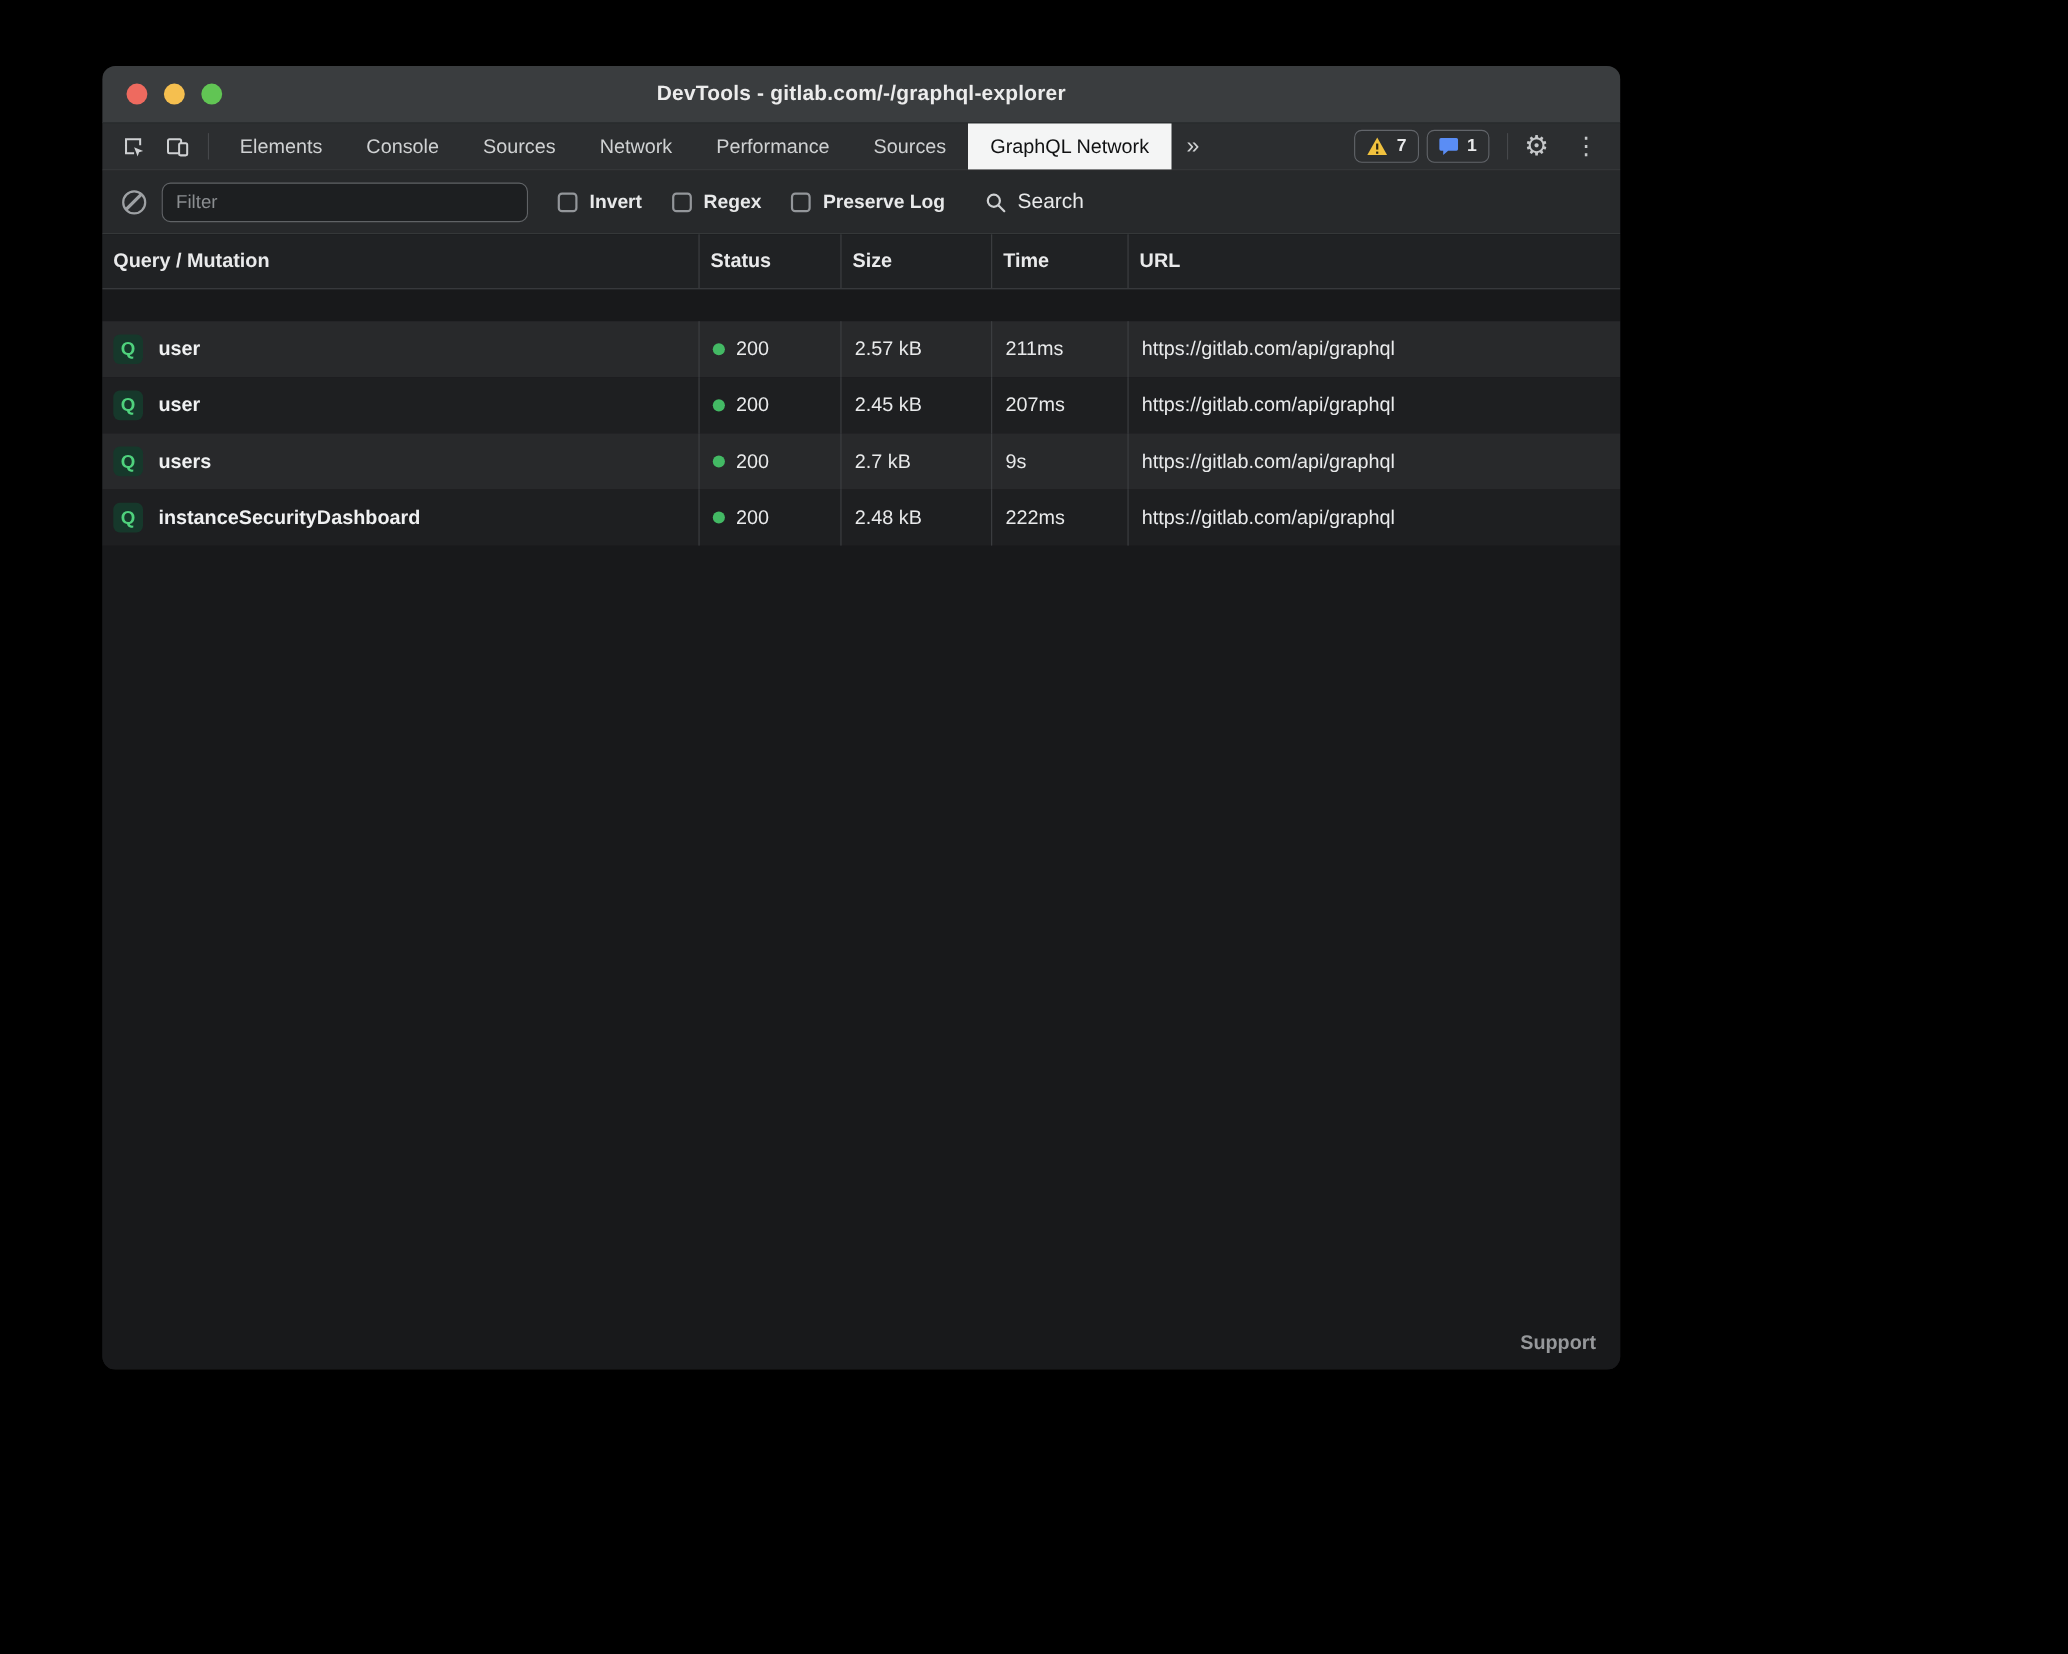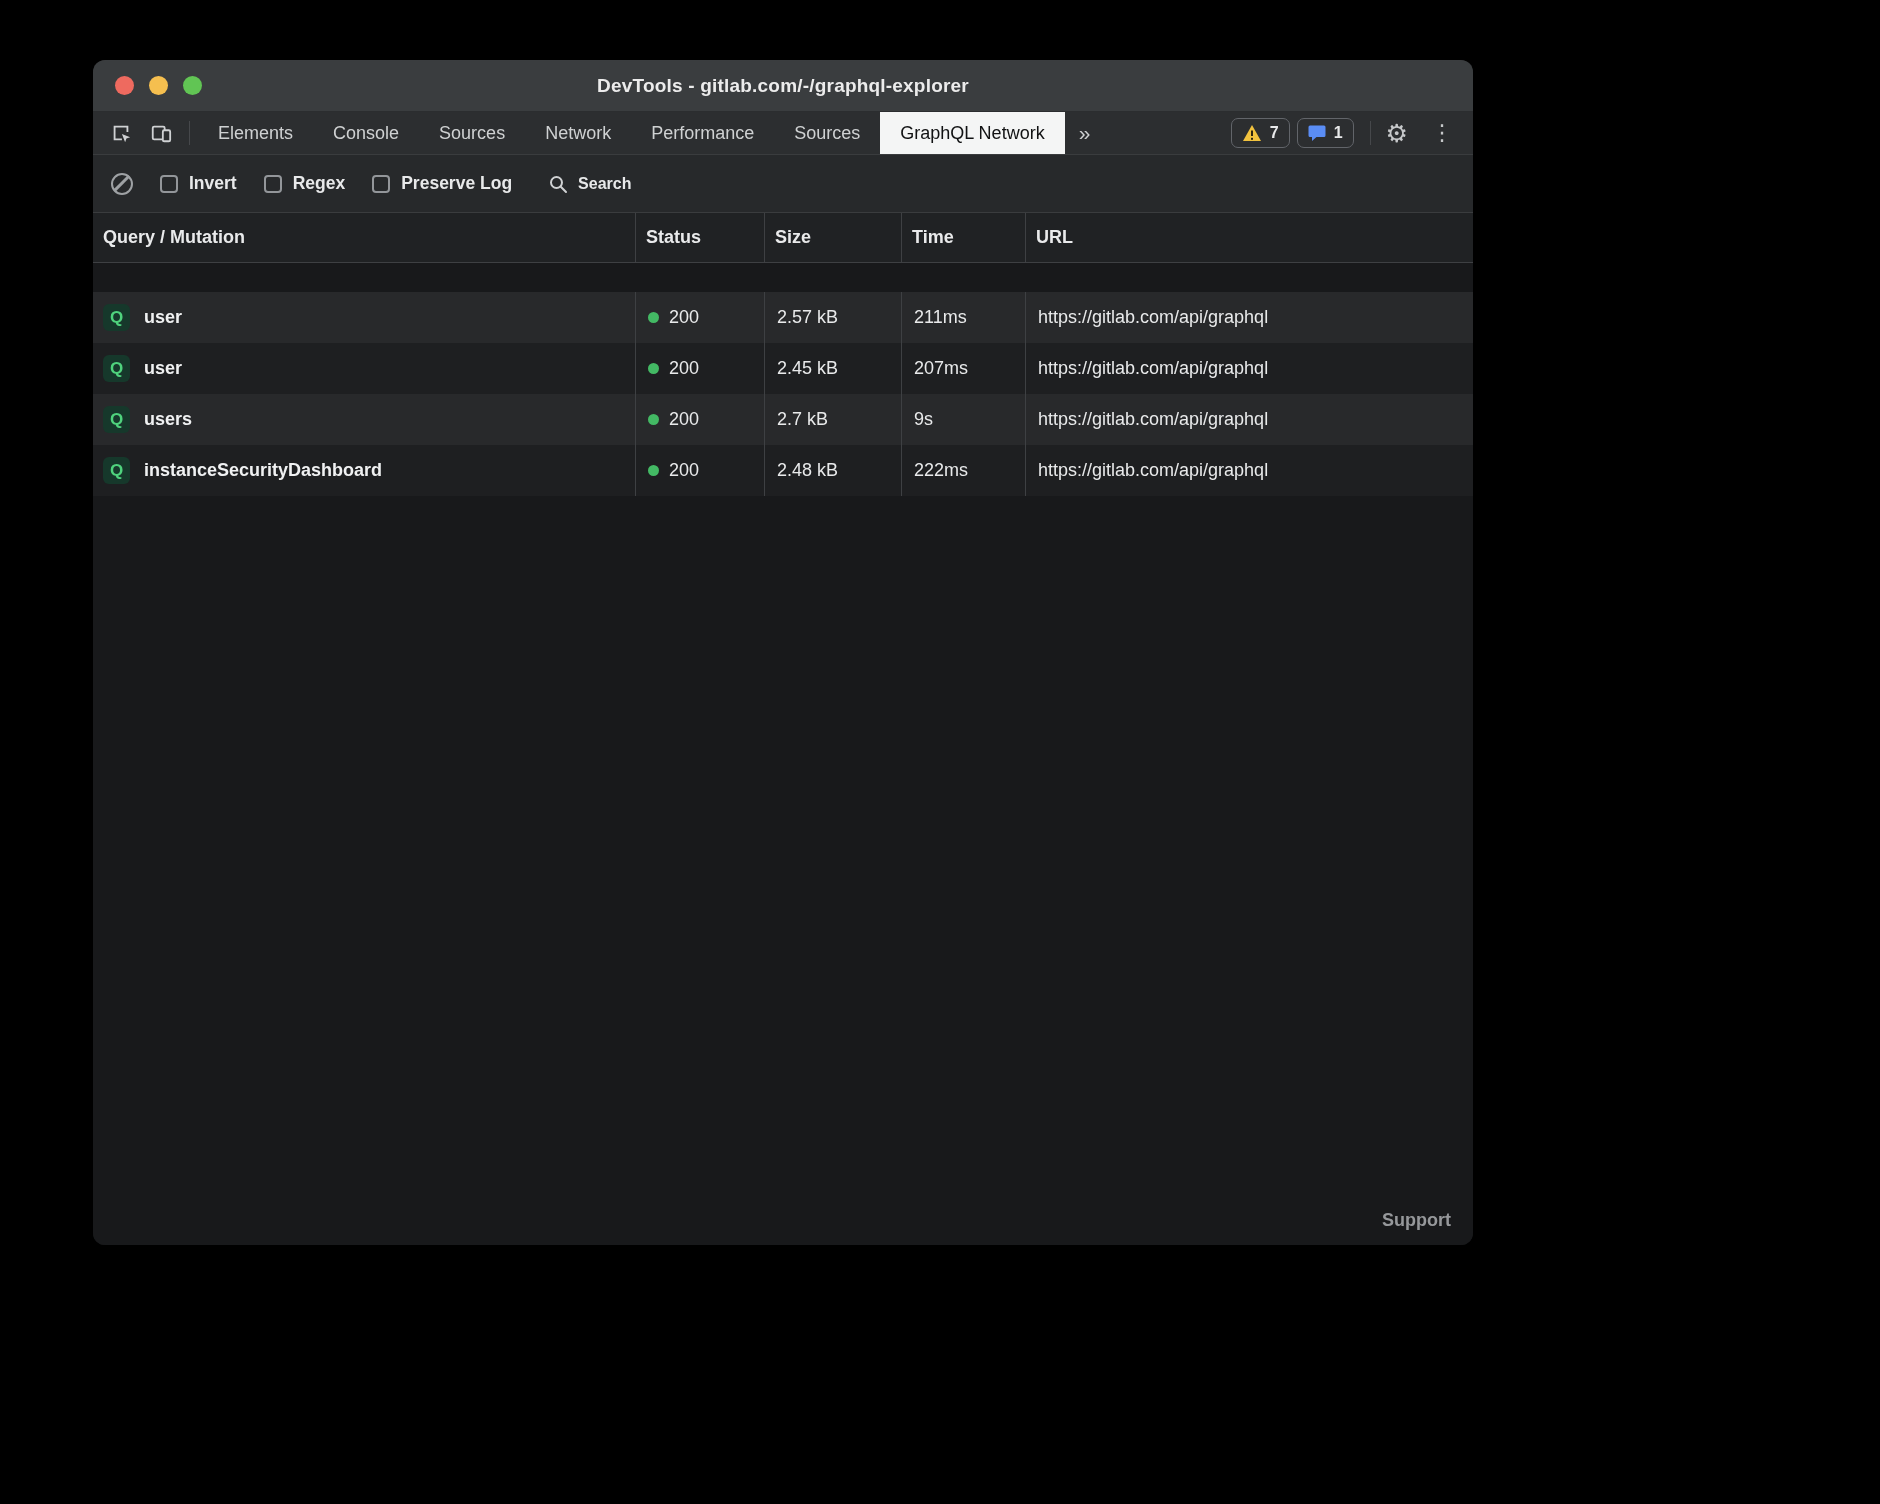--- a/index.html
+++ b/index.html
@@ -68,21 +68,21 @@
     font-family:"Liberation Sans", sans-serif;
   }
   .filter::placeholder{ color:#8b8e91; }
   .check{ display:flex; align-items:center; margin-left:27px; cursor:pointer; }
   .check .box{
     width:18px; height:18px; border:2px solid #93969a; border-radius:4px; background:transparent;
     display:inline-block; margin-right:11px; flex:none;
   }
   .check .lbl{ color:#e8e9ea; font-size:17.5px; font-weight:600; }
   .search{ display:flex; align-items:center; gap:10px; margin-left:36px; cursor:pointer; background:none; border:none; }
-  .search .lbl{ color:#e8e9ea; font-size:16px; font-weight:700; }
+  .search .lbl{ color:#e8e9ea; font-size:19px; font-weight:400; }
 
   
   .table{ flex:1; display:flex; flex-direction:column; background:#18191b; position:relative;gap:29px; }
   .thead, .trow{ display:grid; grid-template-columns:543px 129px 137px 124px 1fr; }
   .thead{ height:50px; background:#202224; border-bottom:1px solid #3e4043; flex:none; }
   .cell{
     display:flex; align-items:center; padding:0 12px; border-right:1px solid #3e4043;
     color:#e9eaeb; font-size:18px; overflow:hidden; white-space:nowrap;
   }
   .cell:last-child{ border-right:none; }
@@ -170,20 +170,21 @@
 
     <div class="vsep2"></div>
     <button class="iconbtn gear">⚙</button>
     <button class="iconbtn kebab">⋮</button>
   </div>
 
   <div class="toolbar">
     <button class="iconbtn" style="padding:0">
       <span class="block-icon"></span>
     </button>
+    <input class="filter" type="text" placeholder="Filter" style="">
 
     <label class="check">
       <span class="box"></span>
       <span class="lbl">Invert</span>
     </label>
     <label class="check">
       <span class="box"></span>
       <span class="lbl">Regex</span>
     </label>
     <label class="check">

